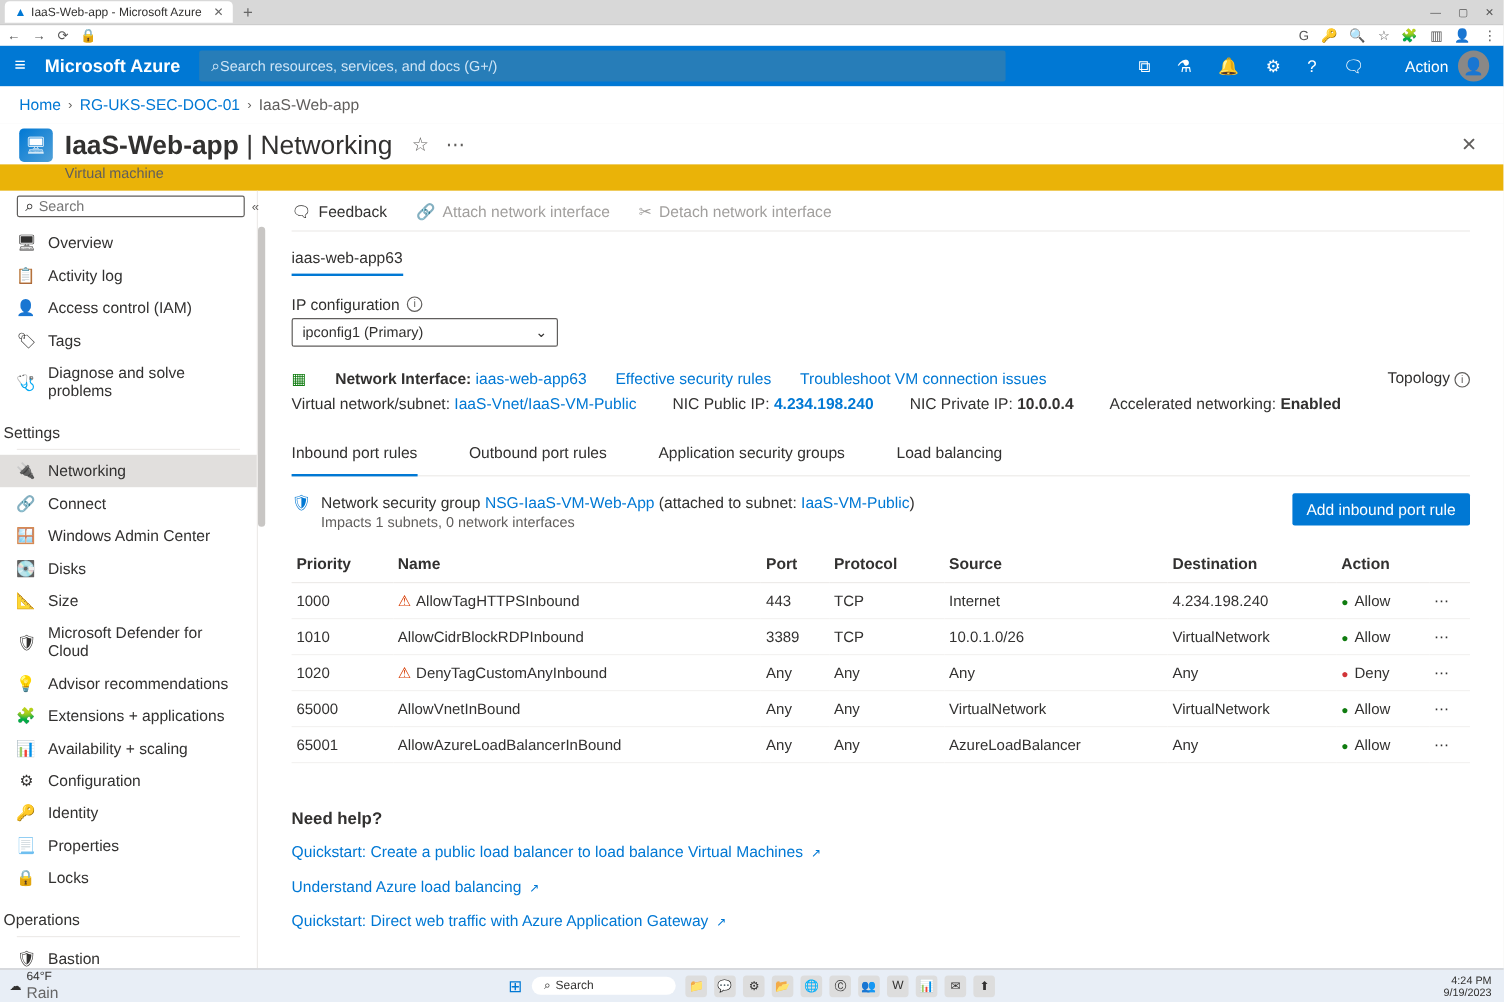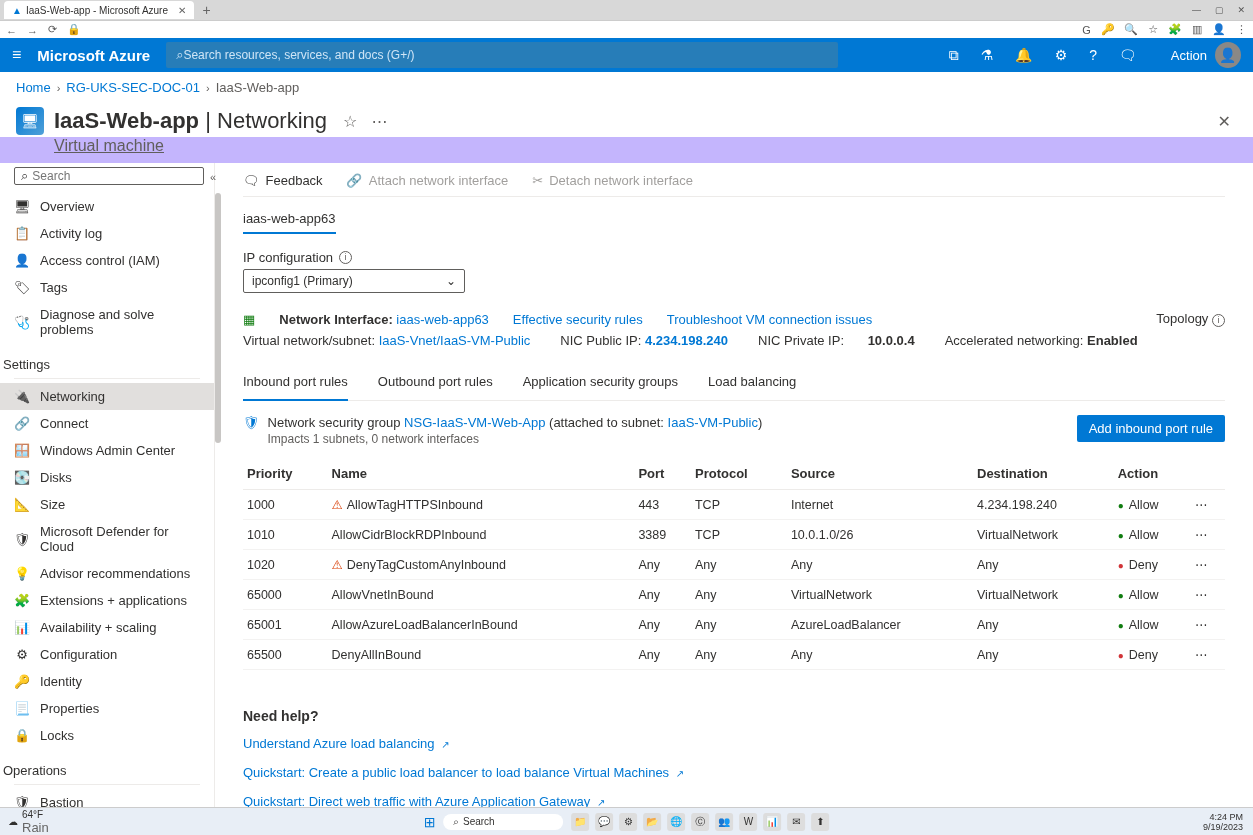--- a/index.html
+++ b/index.html
@@ -35,21 +35,21 @@
 .breadcrumb .current { color:#605e5c; }
 
 
 .title-bar { background:#fff; padding:4px 16px 2px 16px; display:flex; align-items:center; gap:10px;}
 .title-icon { width:28px; height:28px; background:linear-gradient(135deg,#0078d4,#50a0d8); border-radius:4px; display:flex; align-items:center; justify-content:center; font-size:14px; color:#fff;}
 .title-text h1 { font-size:22px; font-weight:600; display:inline; }
 .title-text .sub { font-weight:400; color:#323130; }
 .star { font-size:16px; color:#605e5c; margin-left:6px;}
 .dots { font-size:16px; color:#605e5c; margin-left:4px; letter-spacing:1px;}
 .title-close { margin-left:auto; font-size:16px; color:#605e5c; padding-right:6px;}
-.subtitle { background:#c4b5fd; padding:0 16px 8px 54px; font-size:16px; color:#605e5c;text-decoration:underline;}
+.subtitle { background:#eab308; padding:0 16px 8px 54px; font-size:12px; color:#605e5c;}
 
 
 .workspace { display:flex; background:#fff; height:662px; }
 .sidebar { width:215px; border-right:1px solid #edebe9; display:flex; flex-direction:column; position:relative;}
 .sidebar-scrollbar { position:absolute; right:-7px; top:30px; width:6px; height:250px; background:#c8c6c4; border-radius:3px;}
 .side-search { margin:4px 10px 8px 14px; display:flex; align-items:center; border:1px solid #605e5c; border-radius:2px; height:24px; padding:0 6px; gap:4px;}
 .side-search input { border:none; outline:none; flex:1; font-size:12px;}
 .collapse-btn { position:absolute; top:8px; right:-2px; font-size:11px; color:#605e5c;}
 .nav-item { display:flex; align-items:center; gap:10px; padding:6px 14px; font-size:13px; color:#323130; cursor:pointer;}
 .nav-item.active { background:#e1dfdd; }
@@ -68,21 +68,21 @@
 .content { padding:14px 28px; }
 .nic-tab { color:#323130; font-size:13px; padding-bottom:6px; border-bottom:2px solid #0078d4; display:inline-block; margin-bottom:16px;}
 .label-row { font-size:13px; color:#323130; margin-bottom:4px; display:flex; align-items:center; gap:6px;}
 .info-icon { display:inline-block; width:13px; height:13px; border:1px solid #605e5c; border-radius:50%; font-size:9px; text-align:center; line-height:11px; color:#605e5c;}
 .ip-select { width:222px; height:24px; border:1px solid #605e5c; border-radius:2px; display:flex; align-items:center; justify-content:space-between; padding:0 8px; font-size:12px; margin-bottom:18px; background:#fff;}
 
 .net-row { display:flex; align-items:center; gap:24px; font-size:13px; margin-bottom:6px; flex-wrap:wrap;}
 .net-label { font-weight:600; }
 .link { color:#0078d4; cursor:pointer;}
 
-.subtabs { display:flex; gap:30px; margin-top:26px; border-bottom:1px solid #edebe9;}
+.subtabs { display:flex; gap:43px; margin-top:26px; border-bottom:1px solid #edebe9;}
 .subtab { padding:0 0 10px 0; font-size:13px; color:#323130; cursor:pointer;}
 .subtab.active { border-bottom:2px solid #0078d4; margin-bottom:-1px; color:#323130;}
 
 .nsg-row { display:flex; align-items:flex-start; gap:8px; margin-top:14px; }
 .nsg-text { font-size:13px;}
 .nsg-sub { font-size:12px; color:#605e5c; margin-top:2px;}
 .add-rule-btn { margin-left:auto; background:#0078d4; color:#fff; border:none; padding:6px 12px; font-size:13px; border-radius:2px; cursor:pointer;}
 
 table.rules { width:100%; border-collapse:collapse; margin-top:12px;}
 table.rules th { text-align:left; font-weight:600; font-size:13px; padding:8px 4px; border-bottom:1px solid #edebe9;}
@@ -314,21 +314,21 @@
       <div class="net-row">
         <span style="color:#107c10;">▦</span>
         <span><span class="net-label">Network Interface:</span> <span class="link">iaas-web-app63</span></span>
         <span class="link">Effective security rules</span>
         <span class="link">Troubleshoot VM connection issues</span>
         <span style="margin-left:auto;"><span>Topology</span> <span class="info-icon">i</span></span>
       </div>
       <div class="net-row" style="gap:30px;">
         <span><span>Virtual network/subnet:</span> <span class="link">IaaS-Vnet/IaaS-VM-Public</span></span>
         <span><span>NIC Public IP:</span> <span class="link" style="font-weight:600;">4.234.198.240</span></span>
-        <span><span>NIC Private IP:</span> <span style="font-weight:600;margin-left:20px;">10.0.0.4</span></span>
+        <span><span>NIC Private IP:</span> <span style="font-weight:600;">10.0.0.4</span></span>
         <span><span>Accelerated networking:</span> <span style="font-weight:600;">Enabled</span></span>
       </div>
 
       <div class="subtabs">
         <div class="subtab active">Inbound port rules</div>
         <div class="subtab">Outbound port rules</div>
         <div class="subtab">Application security groups</div>
         <div class="subtab">Load balancing</div>
       </div>
 
@@ -398,38 +398,28 @@
             <tr>
               <td>65001</td>
               <td>AllowAzureLoadBalancerInBound</td>
               <td>Any</td>
               <td>Any</td>
               <td>AzureLoadBalancer</td>
               <td>Any</td>
               <td><span class="action-allow">Allow</span></td>
               <td class="row-dots">⋯</td>
             </tr>
-            <tr>
-              <td>65500</td>
-              <td>DenyAllInBound</td>
-              <td>Any</td>
-              <td>Any</td>
-              <td>Any</td>
-              <td>Any</td>
-              <td><span class="action-deny">Deny</span></td>
-              <td class="row-dots">⋯</td>
-            </tr>
           </tbody>
       </table>
 
       <div class="help-section">
         <h3>Need help?</h3>
         <div id="help-links">
+            <a class="help-link">Quickstart: Create a public load balancer to load balance Virtual Machines <span class="ext-icon">↗</span></a>
             <a class="help-link">Understand Azure load balancing <span class="ext-icon">↗</span></a>
-            <a class="help-link">Quickstart: Create a public load balancer to load balance Virtual Machines <span class="ext-icon">↗</span></a>
             <a class="help-link">Quickstart: Direct web traffic with Azure Application Gateway <span class="ext-icon">↗</span></a>
           </div>
       </div>
     </div>
   </div>
 </div>
 
 <div class="taskbar">
   <div class="weather">
     <span>☁</span>

